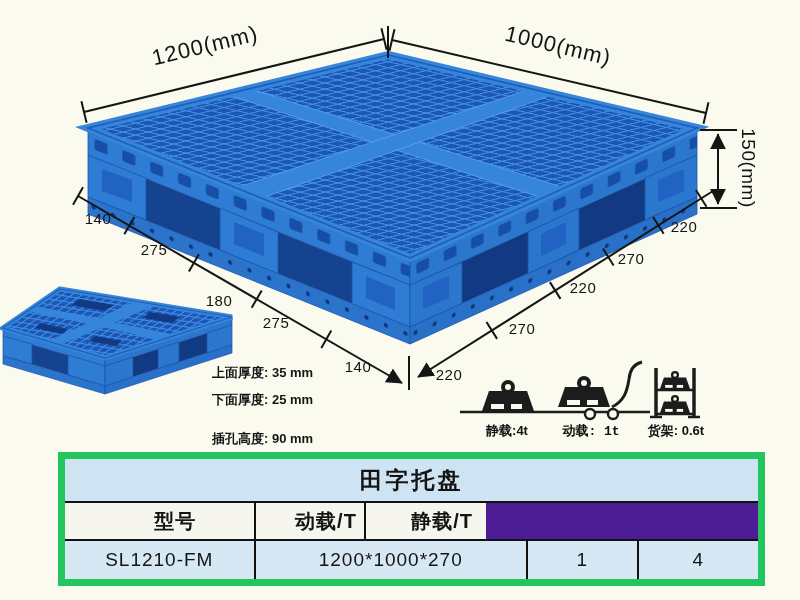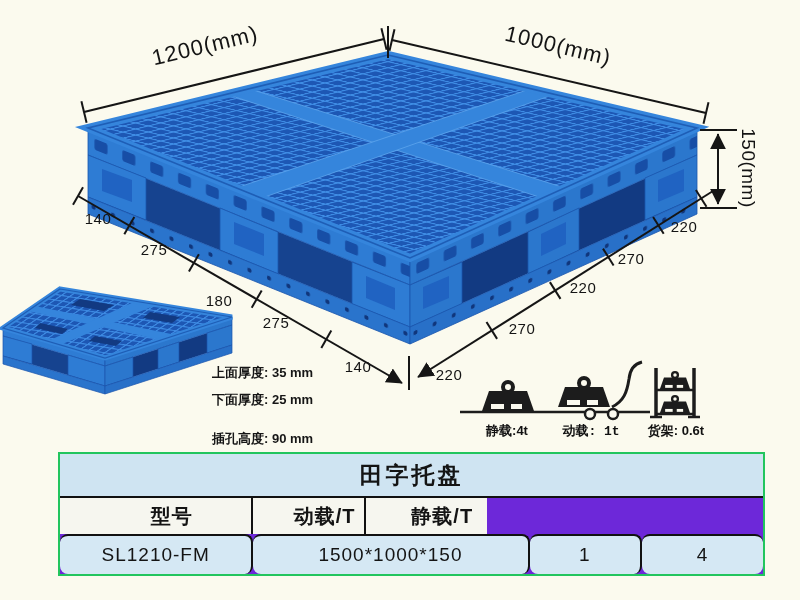--- a/index.html
+++ b/index.html
@@ -16,28 +16,28 @@
   .note-line{position:absolute;font-size:13px;font-weight:600;white-space:nowrap;color:#161616;}
   .icon-label{position:absolute;transform:translate(-50%,-50%);font-size:13px;font-weight:700;
               white-space:nowrap;color:#111;}
   
   .wt-body{fill:#1c1c1c;}
   .wt-stripe{fill:#faf9ef;}
   .wt-ring{fill:none;stroke:#1c1c1c;stroke-width:4;}
   .dimline{stroke:#151515;stroke-width:2;fill:none;}
   .dimtick{stroke:#151515;stroke-width:2;}
   
-  .spec-table{position:absolute;left:58px;top:452px;width:707px;border:2px solid #22c55e;
-              background:#6d28d9;box-sizing:border-box;}
+  .spec-table{position:absolute;left:58px;top:452px;width:707px;border:7px solid #22c55e;
+              background:#4c1d95;box-sizing:border-box;}
   .tbl-title{height:42px;display:flex;align-items:center;justify-content:center;
              background:#cfe4f2;border-bottom:2px solid #111;font-size:23px;font-weight:700;
              letter-spacing:3px;}
   .tbl-row{display:flex;}
   .tbl-head .cell{background:#f6f6ef;font-weight:700;font-size:20px;height:36px;padding-left:32px;}
-  .tbl-data .cell{background:#d5e8f4;font-weight:500;font-size:19px;height:40px;border-top:2px solid #111;border-radius:8px;}
+  .tbl-data .cell{background:#d5e8f4;font-weight:500;font-size:19px;height:40px;border-top:2px solid #111;}
   .cell{display:flex;align-items:center;justify-content:center;box-sizing:border-box;
         border-right:2px solid #111;letter-spacing:1px;}
   .cell:last-child{border-right:none;}
   .c1{width:27.5%;} .c2{width:39.3%;} .c3{width:16.0%;} .c4{width:17.2%;}
 </style>
 </head>
 <body>
 
 <div class="page">
 
@@ -213,19 +213,19 @@
 
   <div class="spec-table">
     <div class="tbl-title">田字托盘</div>
     <div class="tbl-row tbl-head">
       <div class="cell c1">型号</div>
       <div class="cell c3">动载/T</div>
       <div class="cell c4">静载/T</div>
     </div>
     <div class="tbl-row tbl-data">
       <div class="cell c1">SL1210-FM</div>
-      <div class="cell c2">1500*1000*150</div>
+      <div class="cell c2">1200*1000*270</div>
       <div class="cell c3">1</div>
       <div class="cell c4">4</div>
     </div>
   </div>
 
 </div>
 
 </body></html>

